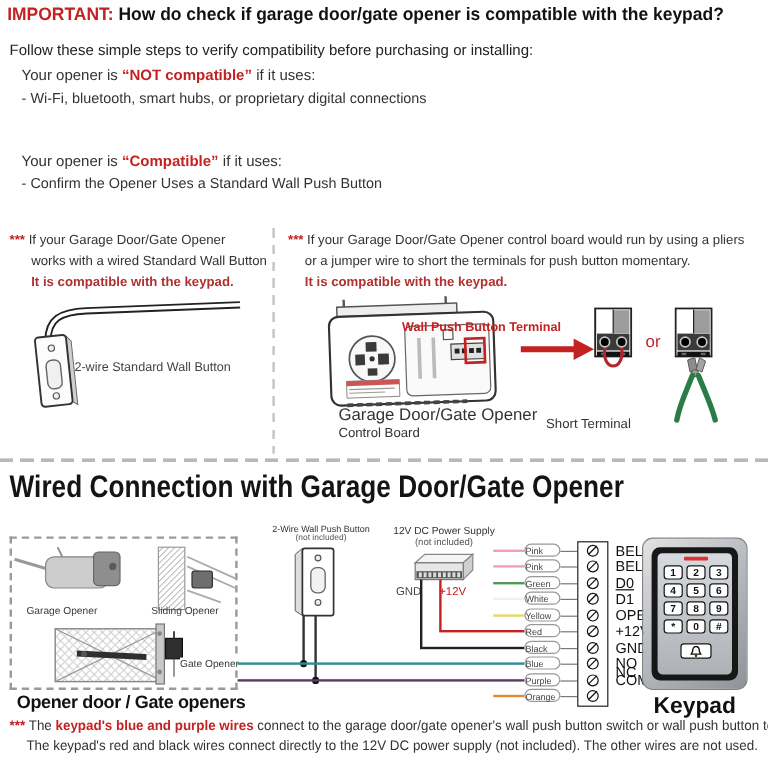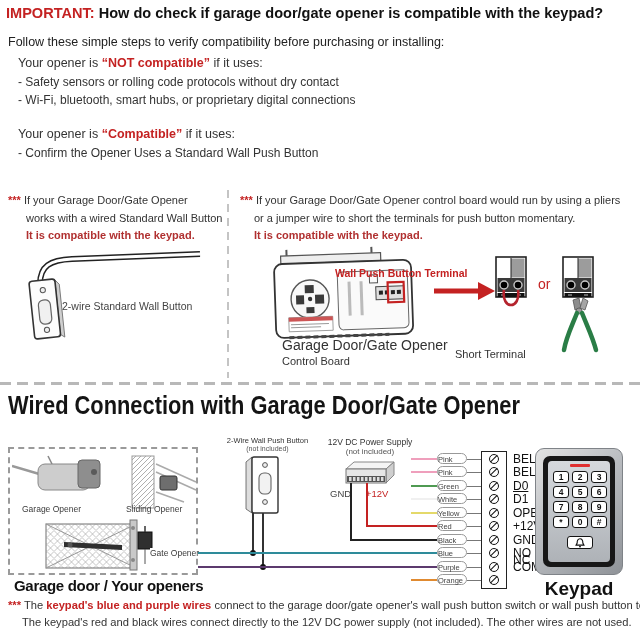--- a/index.html
+++ b/index.html
@@ -67,21 +67,20 @@
   <div class="abs h1 nowrap">
     <span class="red">IMPORTANT:</span><span> How do check if garage door/gate opener is compatible with the keypad?</span>
   </div>
   <div class="abs intro nowrap">Follow these simple steps to verify compatibility before purchasing or installing:</div>
 
   <div class="abs cond-block" style="left:18px;top:56px;">
     <div class="cond-head nowrap">
       <span>Your opener is </span><span class="red bold">“NOT compatible”</span><span> if it uses:</span>
     </div>
     <div style="margin-top:4px;">
-      <div class="bullet nowrap">- Safety sensors or rolling code protocols without dry contact</div>
       <div class="bullet nowrap">- Wi-Fi, bluetooth, smart hubs, or proprietary digital connections</div>
     </div>
   </div>
 
   <div class="abs cond-block" style="left:18px;top:127px;">
     <div class="cond-head nowrap">
       <span>Your opener is </span><span class="red bold">“Compatible”</span><span> if it uses:</span>
     </div>
     <div style="margin-top:4px;">
       <div class="bullet nowrap">- Confirm the Opener Uses a Standard Wall Push Button</div>
@@ -226,21 +225,21 @@
     <rect x="118" y="70" width="7" height="50" fill="#c9c9c9" stroke="#777" stroke-width="1"></rect>
     <circle cx="121" cy="78" r="2" fill="#888"></circle>
     <circle cx="121" cy="110" r="2" fill="#888"></circle>
     <rect x="126" y="82" width="14" height="17" fill="#2f2f2f" stroke="#111" stroke-width="1"></rect>
     <line x1="133" y1="76" x2="133" y2="82" stroke="#333" stroke-width="1.5"></line>
     <line x1="133" y1="99" x2="133" y2="114" stroke="#555" stroke-width="1"></line>
   </svg>
   <div class="abs small-label nowrap" style="left:22px;top:504px;">Garage Opener</div>
   <div class="abs small-label nowrap" style="left:126px;top:504px;">Sliding Opener</div>
   <div class="abs small-label nowrap" style="left:150px;top:548px;background:#fff;">Gate Opener</div>
-  <div class="abs caption nowrap">Garage door / Your openers</div>
+  <div class="abs caption nowrap">Opener door / Gate openers</div>
 
   <div class="abs nowrap" style="left:210px;top:436px;width:115px;text-align:center;font-size:7.5px;color:#333;">2-Wire Wall Push Button</div>
   <div class="abs nowrap" style="left:210px;top:445px;width:115px;text-align:center;font-size:7px;color:#555;">(not included)</div>
   <svg class="abs" style="left:238px;top:452px;" width="60" height="64" viewBox="0 0 60 64">
     <polygon points="8,10 14,5 14,61 8,57" fill="#ddd" stroke="#555" stroke-width="0.8"></polygon>
     <rect x="14" y="5" width="26" height="56" rx="2" fill="#fff" stroke="#333" stroke-width="1.4"></rect>
     <circle cx="27" cy="13" r="2.4" fill="#eee" stroke="#555" stroke-width="1"></circle>
     <circle cx="27" cy="50" r="2.4" fill="#eee" stroke="#555" stroke-width="1"></circle>
     <rect x="21" y="21" width="12" height="21" rx="5" fill="#f2f2f2" stroke="#666" stroke-width="1.1"></rect>
   </svg>

